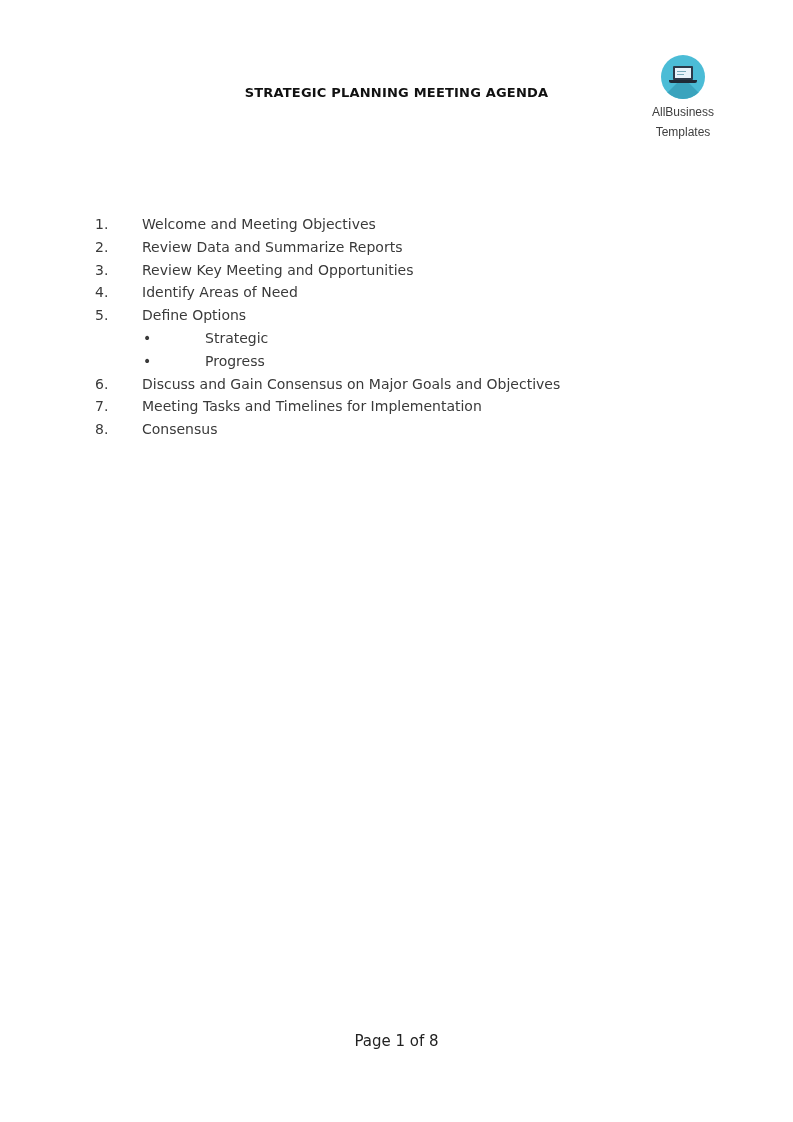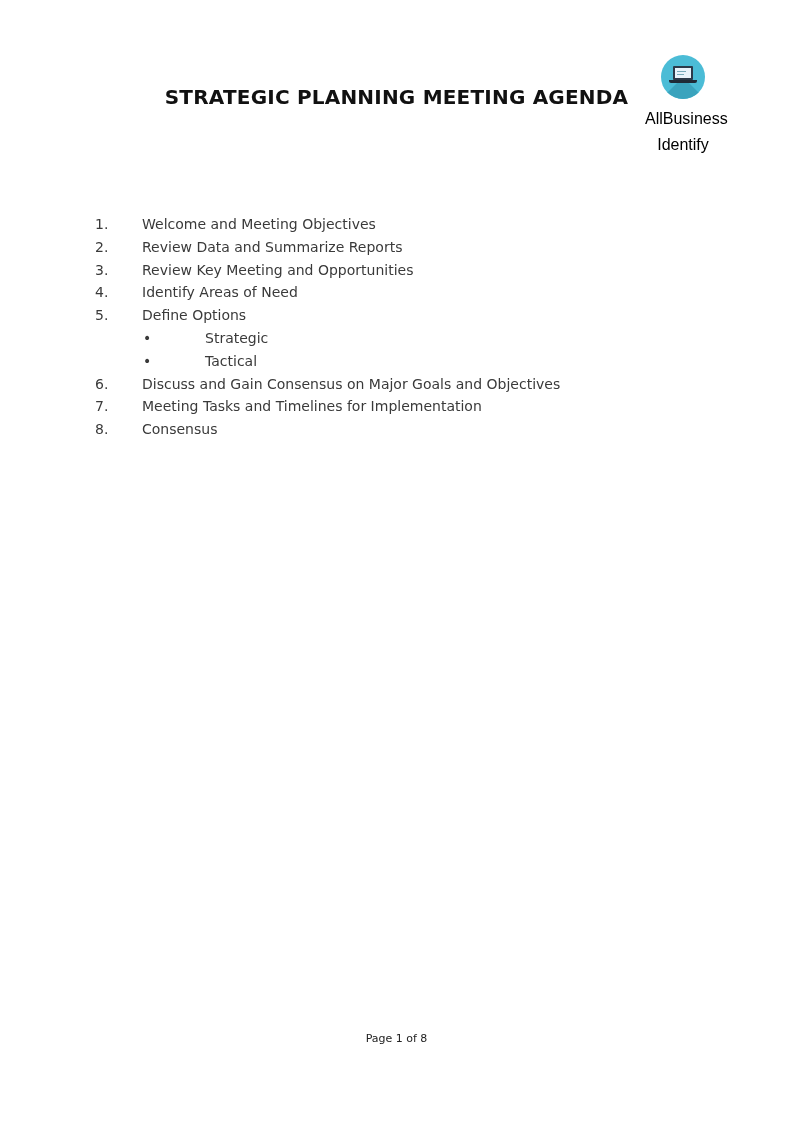--- a/index.html
+++ b/index.html
@@ -1,55 +1,55 @@
 <!DOCTYPE html>
 <html><head>
   <meta charset="utf-8">
   <style>
     html, body { margin: 0; padding: 0; background: #ffffff; }
     body { width: 793px; height: 1122px; position: relative; overflow: hidden; font-family: "Liberation Sans", sans-serif; }
     .page { position: absolute; left: 0; top: 0; width: 793px; height: 1122px; background: #fff; }
-    .title { position: absolute; left: 0; width: 793px; top: 85px; text-align: center; font-family: "DejaVu Sans", sans-serif; font-weight: bold; font-size: 20px; color: #111; letter-spacing: 0.2px; }
+    .title { position: absolute; left: 0; width: 793px; top: 85px; text-align: center; font-family: "DejaVu Sans", sans-serif; font-weight: bold; font-size: 13px; color: #111; letter-spacing: 0.2px; }
     .logo { position: absolute; left: 645px; top: 55px; width: 76px; text-align: center; }
     .logo-circle { width: 44px; height: 44px; border-radius: 50%; background: #4bbcd6; margin: 0 auto; position: relative; overflow: hidden; }
     .logo-circle .shadow { position: absolute; left: 22px; top: 22px; width: 40px; height: 40px; background: #3aa3bd; transform: rotate(45deg); transform-origin: 0 0; }
     .laptop-screen { position: absolute; left: 12px; top: 11px; width: 20px; height: 14px; background: #2b3a4a; border-radius: 1px; }
     .laptop-screen .inner { position: absolute; left: 2px; top: 2px; width: 16px; height: 10px; background: #e8f3fb; }
     .laptop-screen .inner .l1 { position: absolute; left: 2px; top: 3px; width: 9px; height: 1px; background: #7ab; }
     .laptop-screen .inner .l2 { position: absolute; left: 2px; top: 6px; width: 7px; height: 1px; background: #7ab; }
     .laptop-base { position: absolute; left: 8px; top: 25px; width: 28px; height: 3px; background: #1f2a36; border-radius: 0 0 2px 2px; }
-    .logo-text { font-family: "Liberation Sans", sans-serif; font-size: 16px; line-height: 13px; color: #000000; margin-top: 13px; }
+    .logo-text { font-family: "Liberation Sans", sans-serif; font-size: 12px; line-height: 13px; color: #404040; margin-top: 7px; }
     .agenda { position: absolute; left: 95px; top: 213px; font-family: "DejaVu Sans", sans-serif; font-size: 14px; color: #3a3a3a; }
     .row { height: 22.8px; line-height: 22.8px; position: relative; white-space: nowrap; }
     .num { position: absolute; left: 0; }
     .text { position: absolute; left: 47px; }
     .bullet { position: absolute; left: 48px; }
     .subtext { position: absolute; left: 110px; }
-    .footer { position: absolute; left: 0; width: 793px; top: 1032px; text-align: center; font-family: "DejaVu Sans", sans-serif; font-size: 11px; color: #222; }
+    .footer { position: absolute; left: 0; width: 793px; top: 1032px; text-align: center; font-family: "DejaVu Sans", sans-serif; font-size: 15px; color: #222; }
   </style>
 </head>
 <body>
 
 <div class="page">
 
   <div class="title">STRATEGIC PLANNING MEETING AGENDA</div>
 
   <div class="logo">
     <div class="logo-circle">
       <div class="shadow"></div>
       <div class="laptop-screen">
           <div class="inner">
             <div class="l1"></div>
             <div class="l2"></div>
           </div>
         </div>
       <div class="laptop-base"></div>
     </div>
     <div class="logo-text">AllBusiness</div>
-    <div class="logo-text">Identify</div>
+    <div class="logo-text">Templates</div>
   </div>
 
   <div class="agenda">
     <div class="row">
       <span class="num">1.</span>
       <span class="text">Welcome and Meeting Objectives</span>
     </div>
     <div class="row">
       <span class="num">2.</span>
       <span class="text">Review Data and Summarize Reports</span>
@@ -65,21 +65,21 @@
     <div class="row">
       <span class="num">5.</span>
       <span class="text">Define Options</span>
     </div>
     <div class="row">
       <span class="bullet">•</span>
       <span class="subtext">Strategic</span>
     </div>
     <div class="row">
       <span class="bullet">•</span>
-      <span class="subtext">Tactical</span>
+      <span class="subtext">Progress</span>
     </div>
     <div class="row">
       <span class="num">6.</span>
       <span class="text">Discuss and Gain Consensus on Major Goals and Objectives</span>
     </div>
     <div class="row">
       <span class="num">7.</span>
       <span class="text">Meeting Tasks and Timelines for Implementation</span>
     </div>
     <div class="row">

